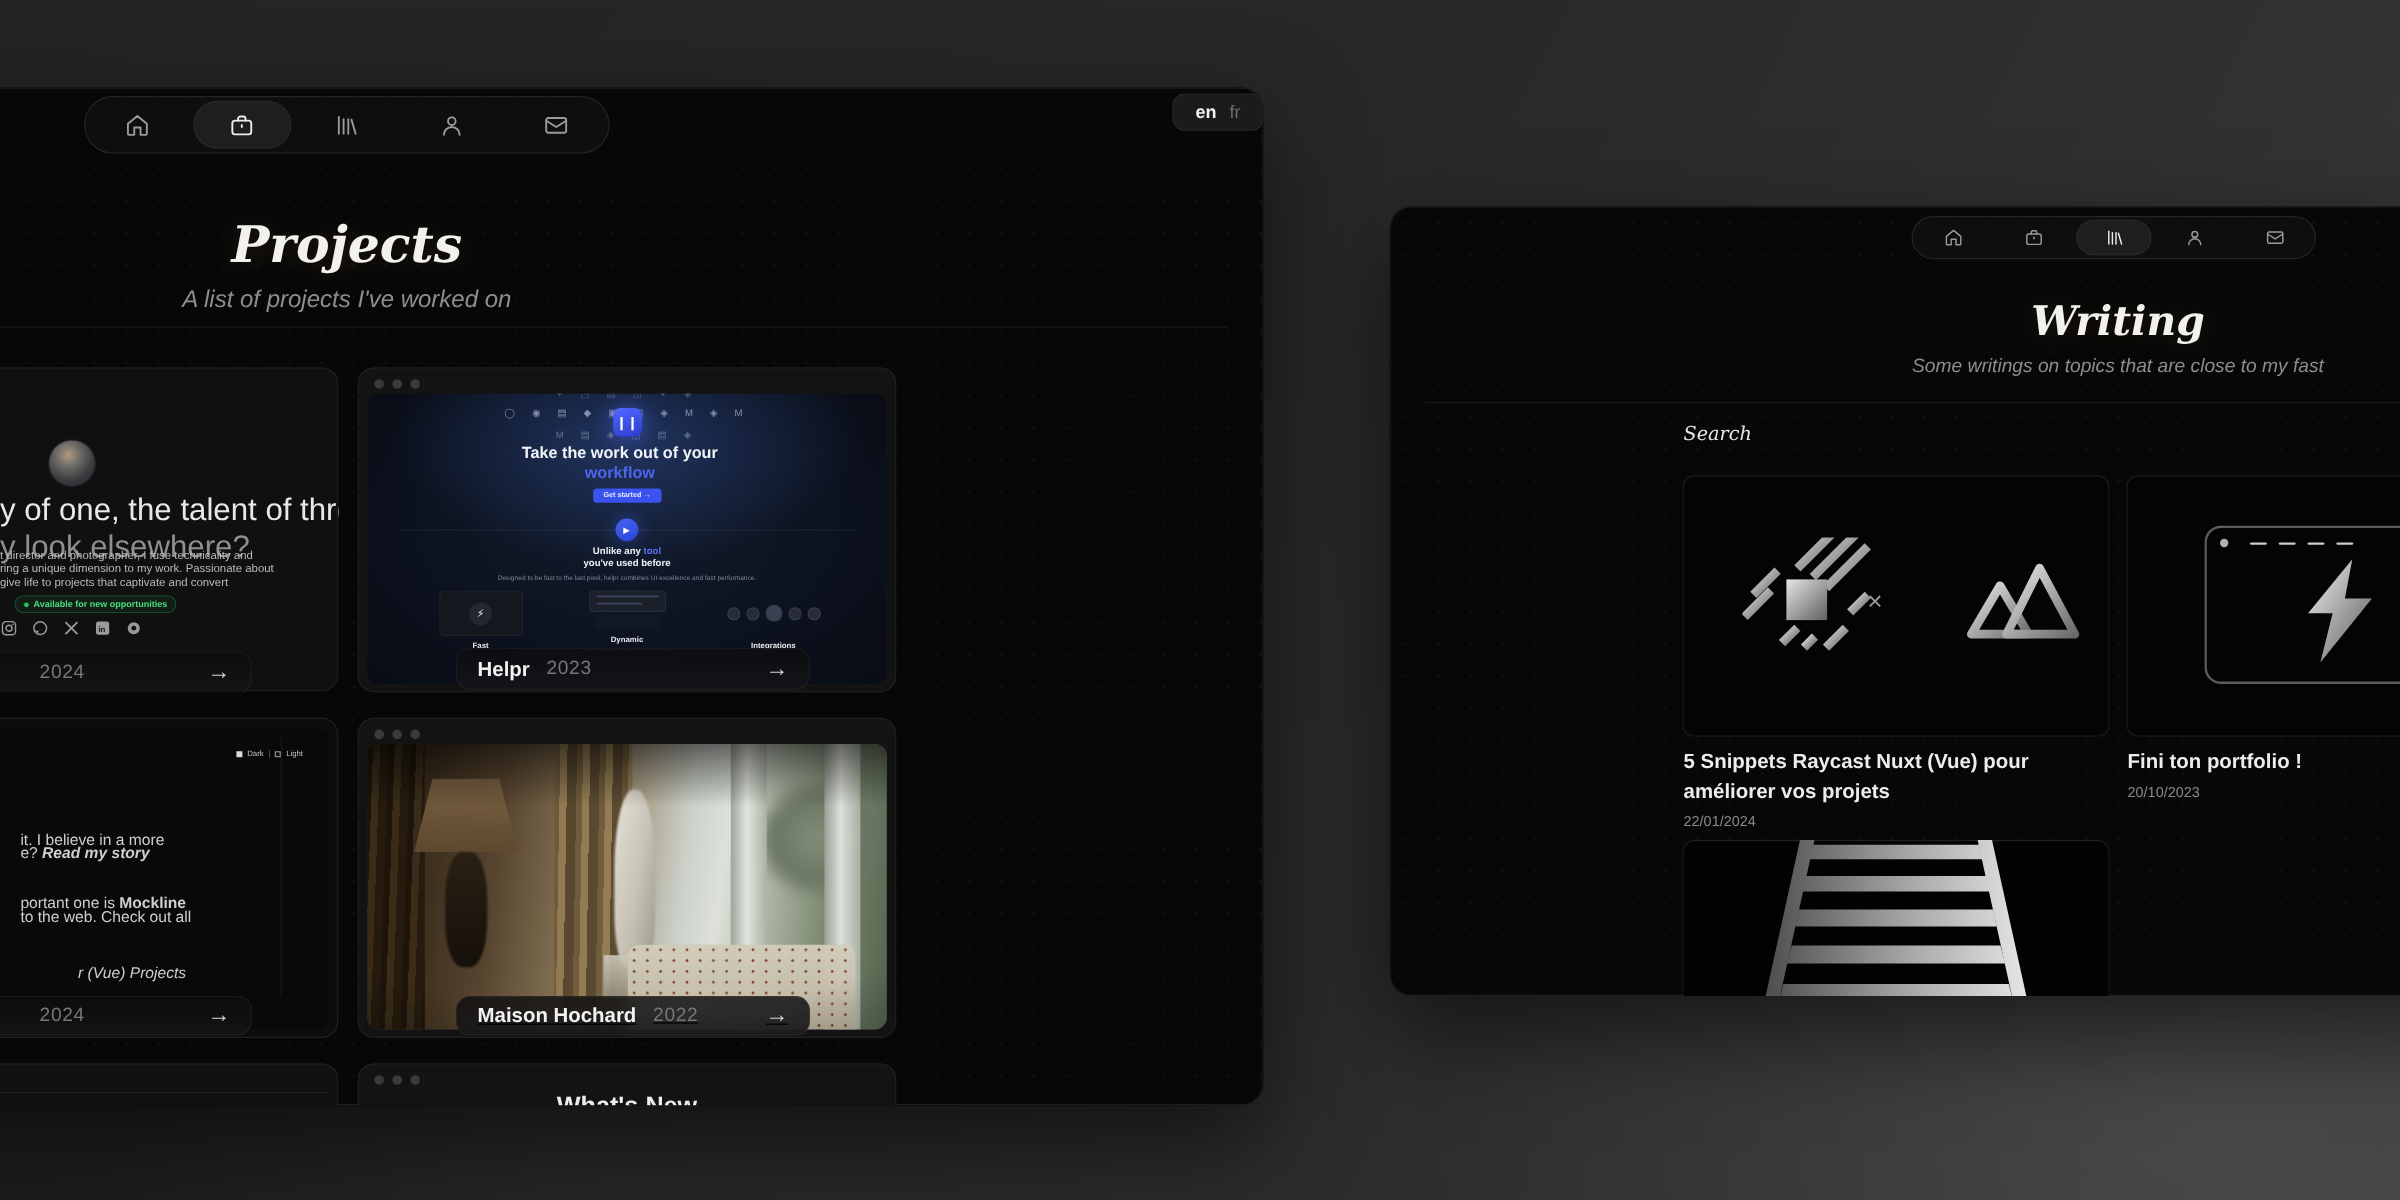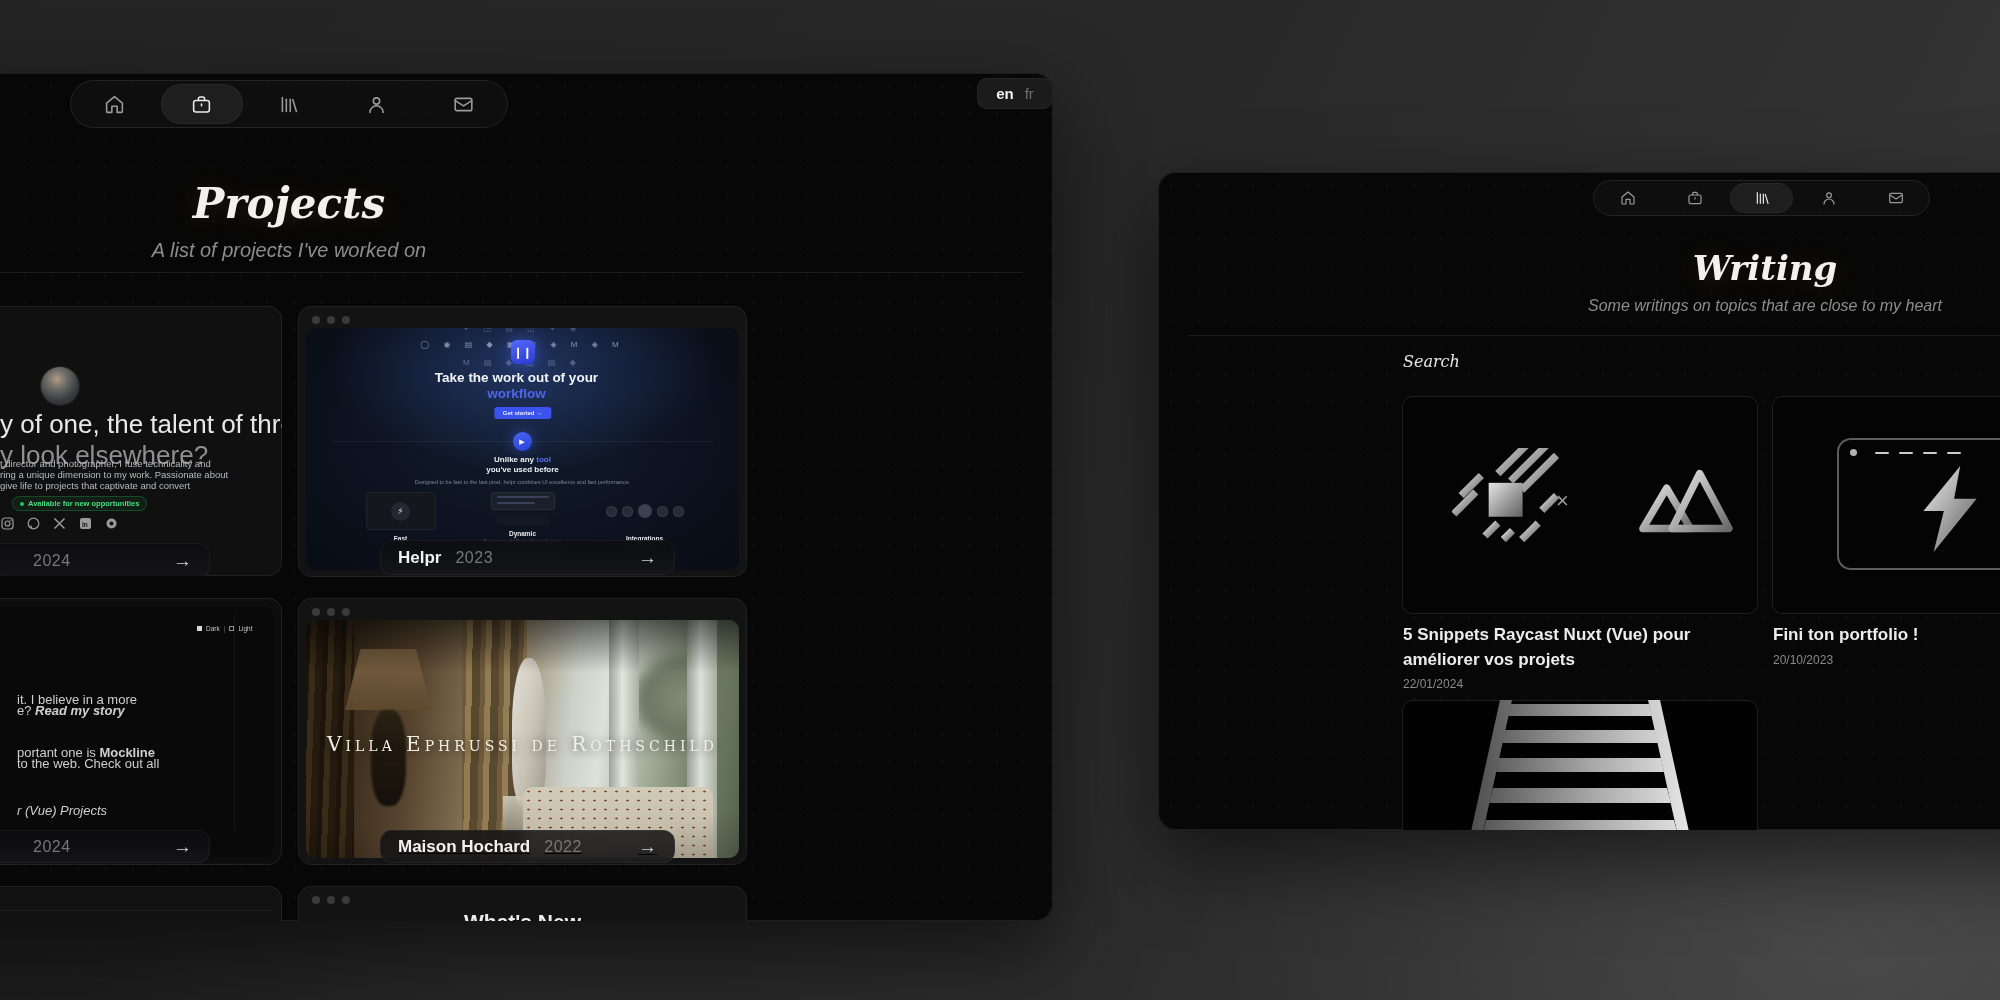--- a/index.html
+++ b/index.html
@@ -399,21 +399,21 @@
         <span class="sq"></span>
         <span>Dark</span>
         <span class="sep">|</span>
         <span class="sqo"></span>
         <span>Light</span>
       </div>
       <div class="story-t" style="top:94px">it. I believe in a more</div>
       <div class="story-t" style="top:105px"><span>e? </span><span class="ital">Read my story</span></div>
       <div class="story-t" style="top:147px"><span>portant one is </span><b>Mockline</b></div>
       <div class="story-t" style="top:158px">to the web. Check out all</div>
-      <div class="story-t ital" style="top:205px; font-style:italic;">r (Vue) Projects</div>
+      <div class="story-t ital" style="top:205px; font-style:italic;margin-left:48px;">r (Vue) Projects</div>
       <div class="card-bar" style="left:90px; top:232px; width:295px; height:33px;">
         <span class="pyear" style="margin-left:100px">2024</span>
         <span class="arrow">→</span>
       </div>
     </div>
 
     <div class="pcard card-maison">
       <div class="dots">
           <i></i>
           <i></i>
@@ -424,21 +424,20 @@
         <div class="ph ph-lampshade"></div>
         <div class="ph ph-lampbase"></div>
         <div class="ph ph-drape2"></div>
         <div class="ph ph-hill"></div>
         <div class="ph ph-statue"></div>
         <div class="ph ph-pedestal"></div>
         <div class="ph ph-column ph-col1"></div>
         <div class="ph ph-column ph-col2"></div>
         <div class="ph ph-sofa"></div>
         <div class="ph ph-vignette"></div>
-        <div class="photo-caption">Villa Ephrussi de Rothschild</div>
       </div>
       <div class="card-bar" style="left:82px; top:232px; width:295px; height:33px;text-decoration:underline;">
         <span class="pname">Maison Hochard</span>
         <span class="pyear">2022</span>
         <span class="arrow">→</span>
       </div>
     </div>
 
     <div class="pcard card-next">
       <div class="inner-top"></div>
@@ -484,21 +483,21 @@
       </div>
       <div class="navitem">
         <svg viewBox="0 0 24 24" fill="none" stroke-width="1.8" stroke-linecap="round" stroke-linejoin="round">
             <rect x="2.5" y="5" width="19" height="14" rx="2"></rect>
             <path d="m2.5 7.5 9.5 6 9.5-6"></path>
           </svg>
       </div>
     </nav>
 
     <h1 class="page-title">Writing</h1>
-    <p class="page-sub">Some writings on topics that are close to my heart</p>
+    <p class="page-sub">Some writings on topics that are close to my fast</p>
     <div class="divider"></div>
 
     <div class="search-label">Search</div>
 
     <div class="wcard wcard1">
       <svg style="position:absolute; left:50px; top:52px;" width="110" height="110" viewBox="0 0 120 120">
         <defs>
             <linearGradient id="rg" x1="0" y1="0" x2="1" y2="1">
           <stop offset="0" stop-color="#e6e6e6"></stop>
               <stop offset="1" stop-color="#5f5f5f"></stop>

